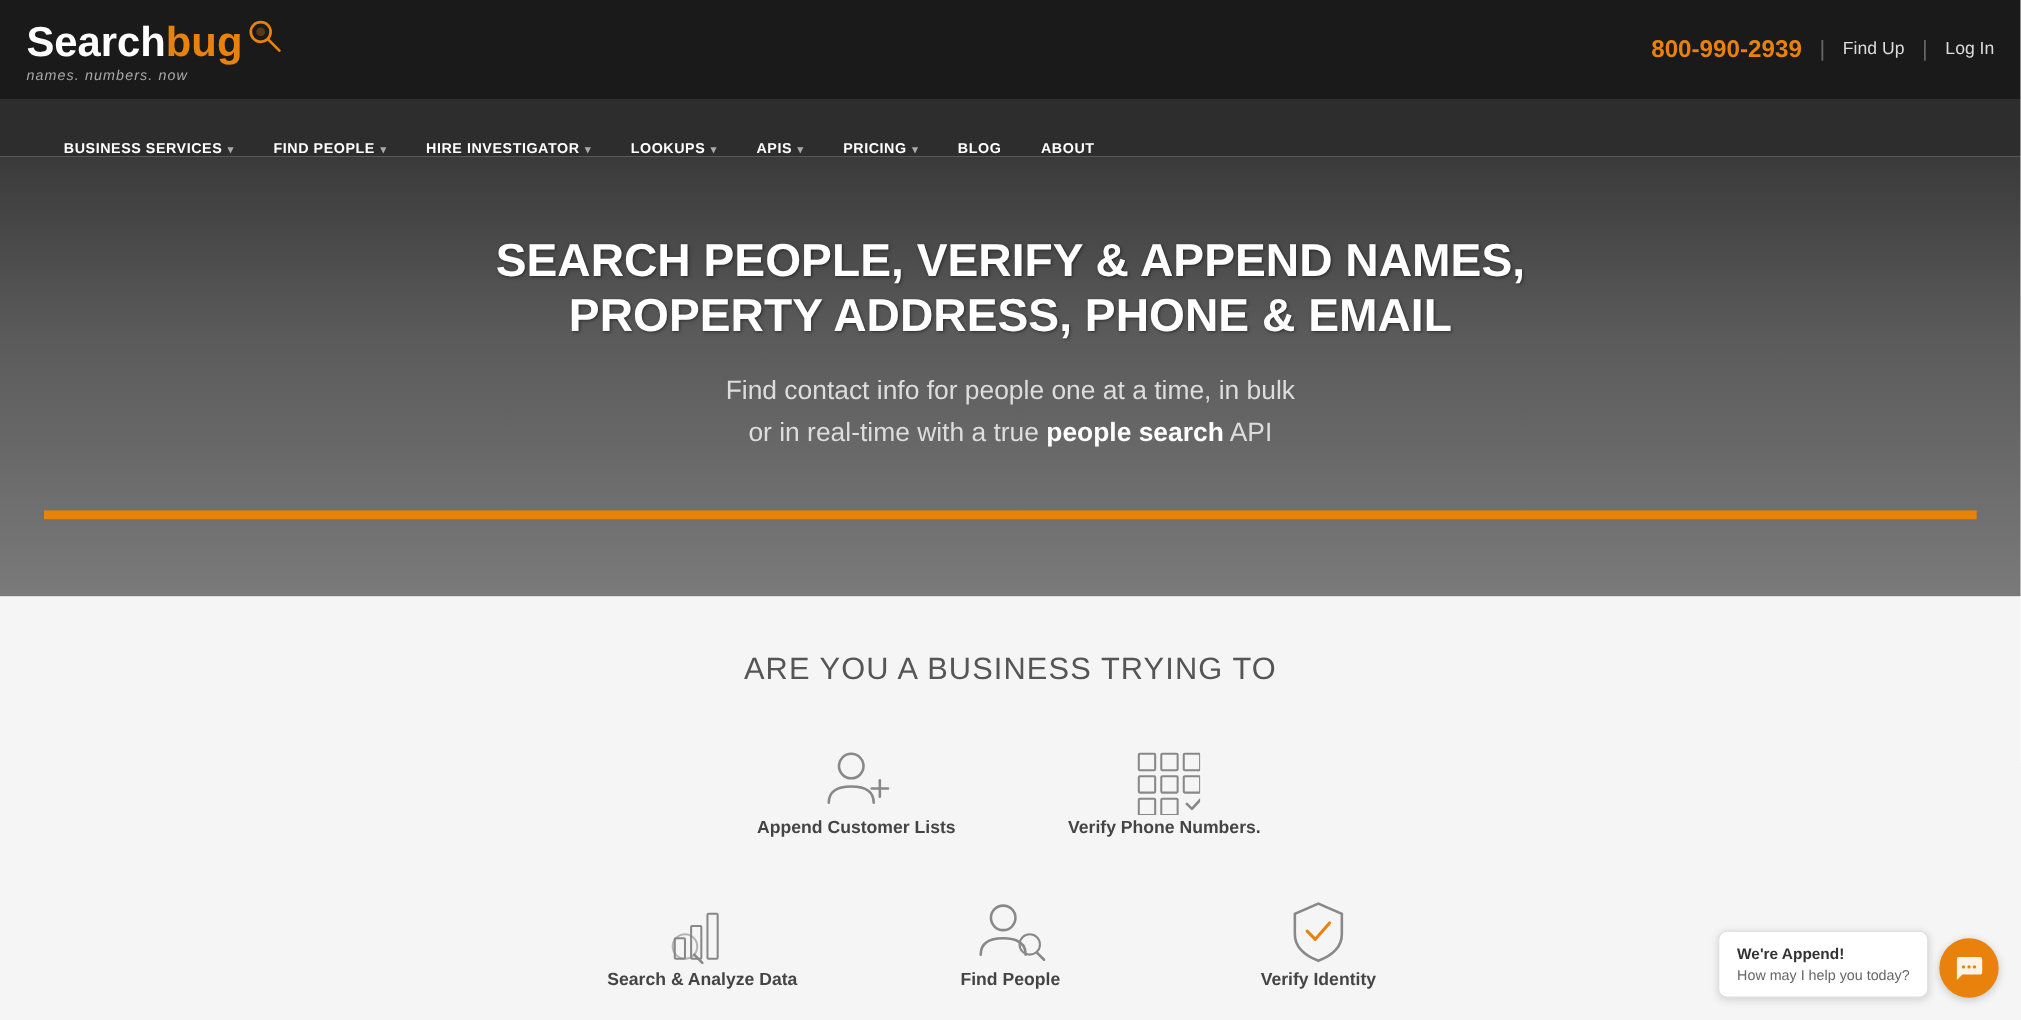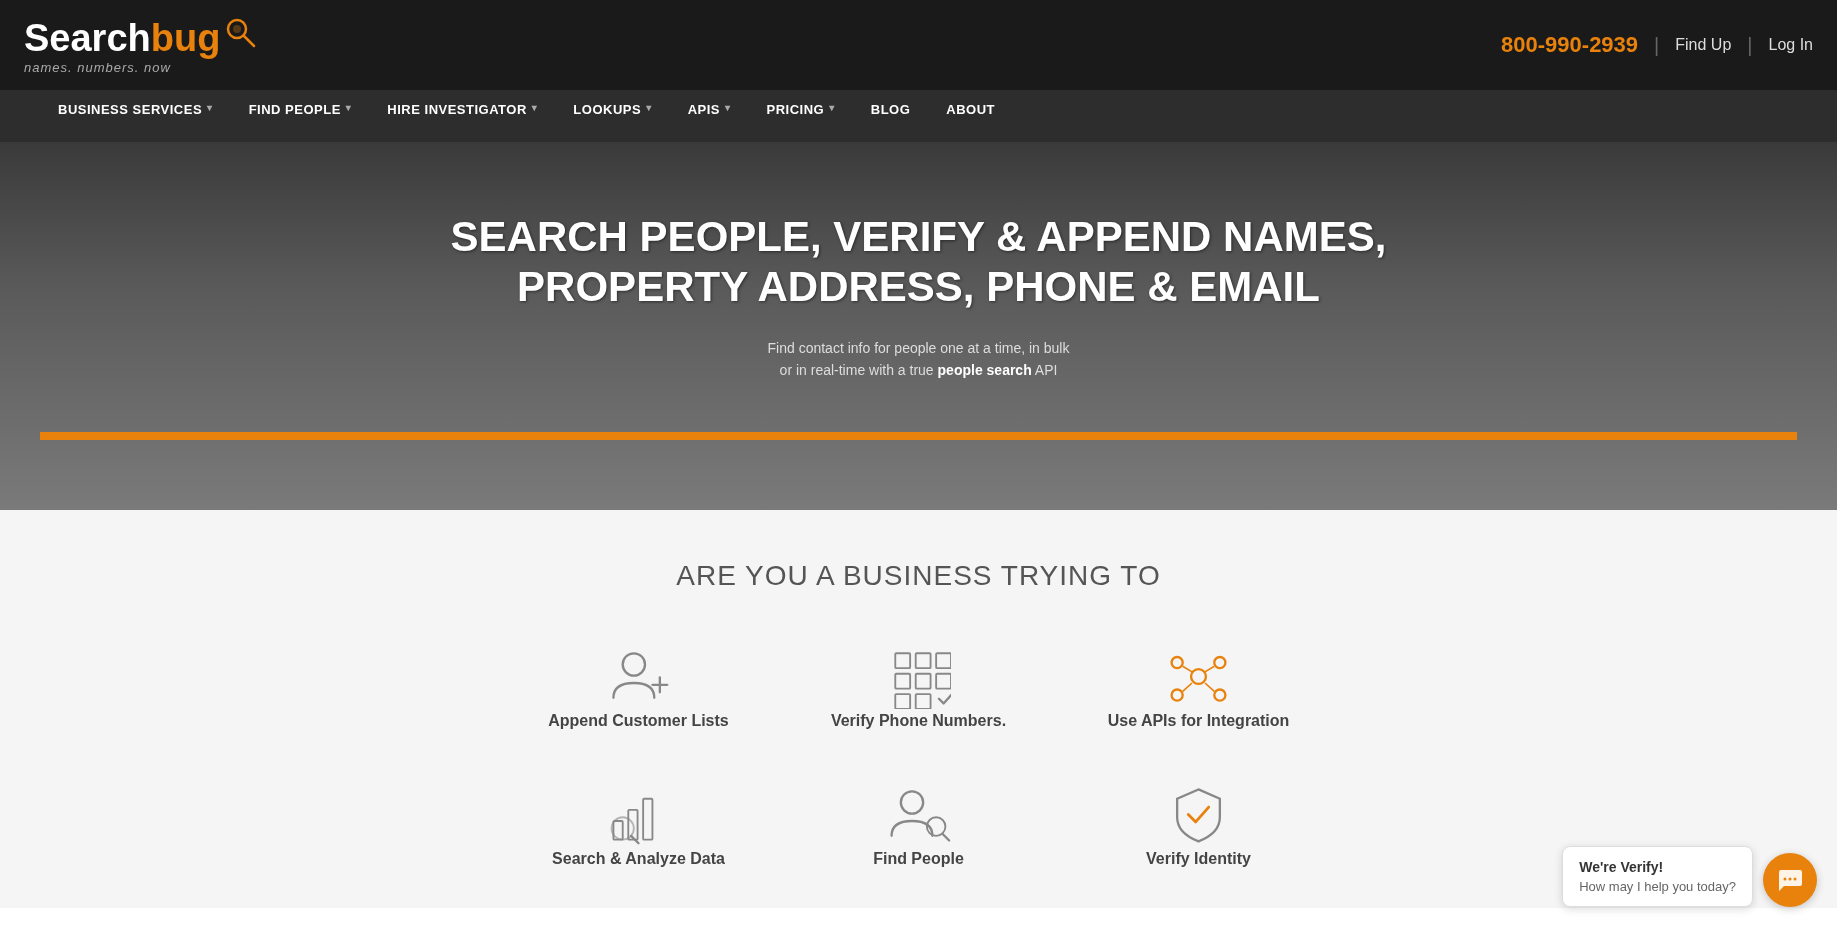--- a/index.html
+++ b/index.html
@@ -68,24 +68,24 @@
       align-items: center;
       padding: 0 40px;
       height: 52px;
       gap: 0;
     }
     .nav-item {
       color: #fff;
       font-size: 13px;
       font-weight: bold;
       letter-spacing: 0.5px;
-      padding: 12px 18px;
+      padding: 0 18px;
       height: 52px;
       display: flex;
-      align-items: flex-start;
+      align-items: flex-end;
       cursor: pointer;
       text-transform: uppercase;
       white-space: nowrap;
       text-decoration: none;
     }
     .nav-chevron {
       display: inline-block;
       margin-left: 5px;
       font-size: 10px;
       color: #aaa;
@@ -102,21 +102,21 @@
       color: #fff;
       font-size: 42px;
       font-weight: 900;
       line-height: 1.2;
       text-transform: uppercase;
       margin-bottom: 24px;
       text-shadow: 1px 1px 3px rgba(0,0,0,0.5);
     }
     .hero-subtitle {
       color: #ddd;
-      font-size: 14px;
+      font-size: 24px;
       line-height: 1.6;
     }
     .hero-subtitle strong {
       color: #fff;
       font-weight: bold;
     }
     .orange-bar {
       height: 8px;
       background: #e8820c;
       width: 100%;
@@ -315,36 +315,20 @@
           <rect x="32" y="32" width="16" height="16" rx="1" stroke="#888" stroke-width="2"></rect>
           <rect x="54" y="32" width="16" height="16" rx="1" stroke="#888" stroke-width="2"></rect>
           <rect x="10" y="54" width="16" height="16" rx="1" stroke="#888" stroke-width="2"></rect>
           <rect x="32" y="54" width="16" height="16" rx="1" stroke="#888" stroke-width="2"></rect>
           <path d="M57 59 L62 64 L72 53" stroke="#888" stroke-width="2.5" stroke-linecap="round" stroke-linejoin="round" fill="none"></path>
         </svg>
       </div>
       <span class="card-label">Verify Phone Numbers.</span>
     </div>
 
-    <div class="card">
-      <div class="card-icon">
-        <svg class="icon-svg" viewBox="0 0 70 70" fill="none">
-          <circle cx="35" cy="35" r="8" stroke="#e8820c" stroke-width="2.5" fill="none"></circle>
-          <circle cx="12" cy="20" r="6" stroke="#e8820c" stroke-width="2.5" fill="none"></circle>
-          <circle cx="58" cy="20" r="6" stroke="#e8820c" stroke-width="2.5" fill="none"></circle>
-          <circle cx="12" cy="55" r="6" stroke="#e8820c" stroke-width="2.5" fill="none"></circle>
-          <circle cx="58" cy="55" r="6" stroke="#e8820c" stroke-width="2.5" fill="none"></circle>
-          <line x1="18" y1="24" x2="28" y2="30" stroke="#e8820c" stroke-width="1.8"></line>
-          <line x1="52" y1="24" x2="42" y2="30" stroke="#e8820c" stroke-width="1.8"></line>
-          <line x1="18" y1="51" x2="28" y2="42" stroke="#e8820c" stroke-width="1.8"></line>
-          <line x1="52" y1="51" x2="42" y2="42" stroke="#e8820c" stroke-width="1.8"></line>
-        </svg>
-      </div>
-      <span class="card-label">Use APIs for Integration</span>
-    </div>
 
   </div>
 
   <div class="cards-row-bottom">
 
     <div class="card">
       <div class="card-icon">
         <svg class="icon-svg" viewBox="0 0 70 70" fill="none">
           <rect x="8" y="42" width="10" height="20" rx="1" stroke="#888" stroke-width="2"></rect>
           <rect x="24" y="30" width="10" height="32" rx="1" stroke="#888" stroke-width="2"></rect>
@@ -376,21 +360,21 @@
         </svg>
       </div>
       <span class="card-label">Verify Identity</span>
     </div>
 
   </div>
 </section>
 
 <div class="chat-widget">
   <div class="chat-bubble">
-    <div class="chat-bubble-title">We're Verify!</div>
+    <div class="chat-bubble-title">We're Append!</div>
     <div class="chat-bubble-text">How may I help you today?</div>
   </div>
   <div class="chat-button">
     <svg width="28" height="28" viewBox="0 0 28 28" fill="none">
       <path d="M4 4 H24 Q26 4 26 6 V18 Q26 20 24 20 H8 L3 25 V6 Q3 4 5 4 Z" fill="white" opacity="0.9"></path>
       <circle cx="9" cy="13" r="1.5" fill="#e8820c"></circle>
       <circle cx="14" cy="13" r="1.5" fill="#e8820c"></circle>
       <circle cx="19" cy="13" r="1.5" fill="#e8820c"></circle>
     </svg>
   </div>

